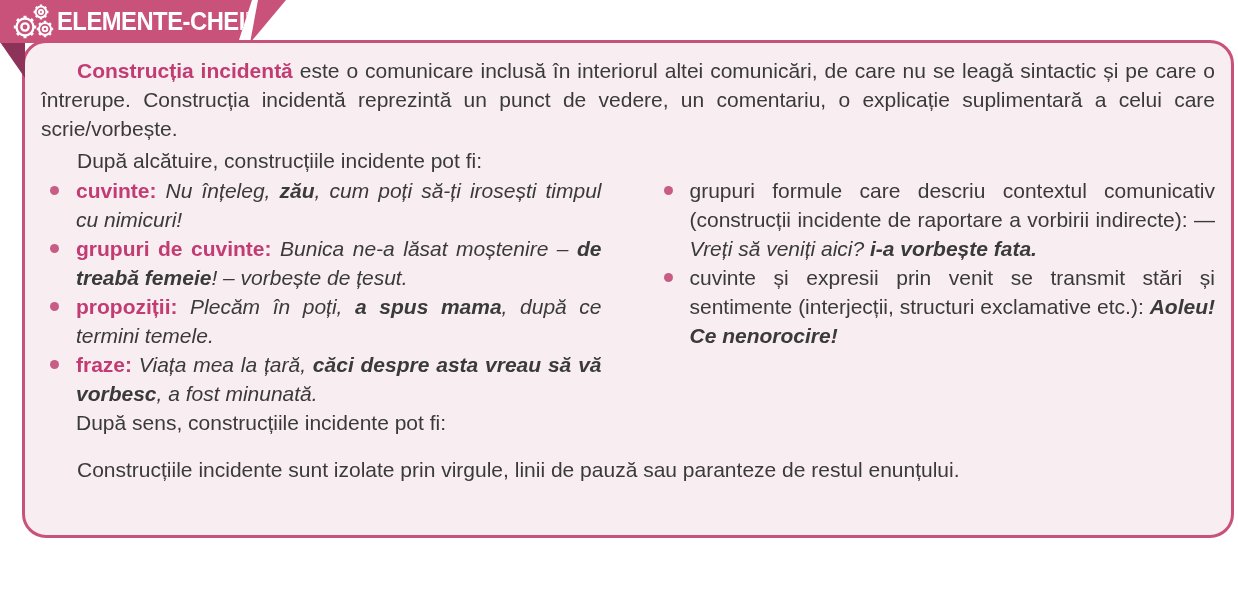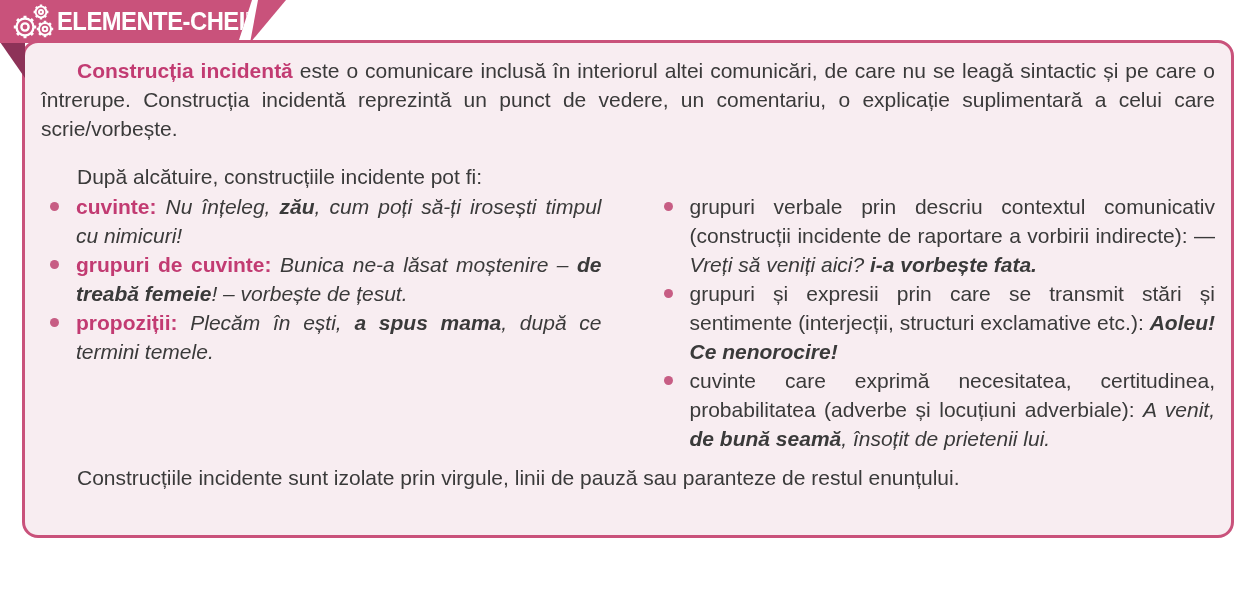--- a/index.html
+++ b/index.html
@@ -13,21 +13,21 @@
   }
   *{margin:0;padding:0;box-sizing:border-box;}
   html,body{width:1238px;height:600px;background:#ffffff;overflow:hidden;}
   body{position:relative;font-family:"Liberation Sans",sans-serif;color:var(--text-dark);}
 
   
   .box{
     position:absolute;left:22px;top:40px;width:1212px;height:498px;
     background:var(--bg-light);
     border:3px solid var(--border-pink);
-    border-radius:16px;
+    border-radius:24px;
   }
   .box-content{
     padding:13px 16px 6px 16px;
     font-size:21px;line-height:29px;
   }
 
   
   .banner-wrap{position:absolute;left:0;top:0;width:300px;height:80px;z-index:5;}
   .banner{
     position:absolute;left:0;top:0;width:252px;height:43px;
@@ -46,56 +46,57 @@
     clip-path:polygon(0 0,25px 0,25px 36px);
   }
   .banner-icon{width:46px;height:38px;margin-left:8px;flex:0 0 auto;}
   .banner-label{
     color:#ffffff;font-weight:bold;font-size:25px;letter-spacing:-0.5px;
     margin-left:3px;white-space:nowrap;transform:scaleX(0.95);transform-origin:left center;
   }
 
   
   .intro{ text-align:justify; text-indent:36px; }
-  .structure-heading{ padding-left:36px; margin-top:19px; }
+  .structure-heading{ padding-left:36px; margin-top:3px; }
   .columns{ display:flex; gap:53px; margin-top:1px; }
   .col{ flex:1 1 0; min-width:0; }
 
   .bullet-item{ position:relative; padding-left:35px; text-align:justify; }
   .bullet-item .dot{
     position:absolute;left:9px;top:10px;width:9px;height:9px;border-radius:50%;
     background:var(--bullet-pink);
   }
   .col-heading{ padding-left:35px; }
 
-  .closing{ text-indent:36px; margin-top:10px; }
+  .closing{ text-indent:36px; margin-top:18px; }
 
   
   .seg-kw{ color:var(--keyword-pink); font-weight:bold; }
   .seg-n{}
   .seg-i{ font-style:italic; }
   .seg-bi{ font-style:italic; font-weight:bold; }
 </style>
 </head>
 <body>
 
 <div class="box">
   <div class="box-content">
     <p class="intro"><span class="seg-kw">Construcția incidentă</span><span class="seg-n"> este o comunicare inclusă în interiorul altei comunicări, de care nu se leagă sintactic și pe care o întrerupe. Construcția incidentă reprezintă un punct de vedere, un comentariu, o explicație suplimentară a celui care scrie/vorbește.</span></p>
     <p class="structure-heading">După alcătuire, construcțiile incidente pot fi:</p>
     <div class="columns">
       <div class="col">
           <div class="bullet-item"><span class="dot"></span><span><span class="seg-kw">cuvinte: </span><span class="seg-i">Nu înțeleg, </span><span class="seg-bi">zău</span><span class="seg-i">, cum poți să-ți irosești timpul cu nimicuri!</span></span></div>
           <div class="bullet-item"><span class="dot"></span><span><span class="seg-kw">grupuri de cuvinte: </span><span class="seg-i">Bunica ne-a lăsat moștenire – </span><span class="seg-bi">de treabă femeie</span><span class="seg-i">! – vorbește de țesut.</span></span></div>
-          <div class="bullet-item"><span class="dot"></span><span><span class="seg-kw">propoziții: </span><span class="seg-i">Plecăm în ești, </span><span class="seg-bi">a spus mama</span><span class="seg-i">, după ce termini temele.</span></span></div>
+          <div class="bullet-item"><span class="dot"></span><span><span class="seg-kw">propoziții: </span><span class="seg-i">Plecăm în poți, </span><span class="seg-bi">a spus mama</span><span class="seg-i">, după ce termini temele.</span></span></div>
+          <div class="bullet-item"><span class="dot"></span><span><span class="seg-kw">fraze: </span><span class="seg-i">Viața mea la țară, </span><span class="seg-bi">căci despre asta vreau să vă vorbesc</span><span class="seg-i">, a fost minunată.</span></span></div>
+          <div class="col-heading"><span class="seg-n">După sens, construcțiile incidente pot fi:</span></div>
         </div>
       <div class="col">
-          <div class="bullet-item"><span class="dot"></span><span><span class="seg-n">grupuri verbale prin descriu contextul comunicativ (construcții incidente de raportare a vorbirii indirecte): — </span><span class="seg-i">Vreți să veniți aici? </span><span class="seg-bi">i-a vorbește fata.</span></span></div>
-          <div class="bullet-item"><span class="dot"></span><span><span class="seg-n">grupuri și expresii prin care se transmit stări și sentimente (interjecții, structuri exclamative etc.): </span><span class="seg-bi">Aoleu! Ce nenorocire!</span></span></div>
-          <div class="bullet-item"><span class="dot"></span><span><span class="seg-n">cuvinte care exprimă necesitatea, certitudinea, probabilitatea (adverbe și locuțiuni adverbiale): </span><span class="seg-i">A venit, </span><span class="seg-bi">de bună seamă</span><span class="seg-i">, însoțit de prietenii lui.</span></span></div>
+          <div class="bullet-item"><span class="dot"></span><span><span class="seg-n">grupuri formule care descriu contextul comunicativ (construcții incidente de raportare a vorbirii indirecte): — </span><span class="seg-i">Vreți să veniți aici? </span><span class="seg-bi">i-a vorbește fata.</span></span></div>
+          <div class="bullet-item"><span class="dot"></span><span><span class="seg-n">cuvinte și expresii prin venit se transmit stări și sentimente (interjecții, structuri exclamative etc.): </span><span class="seg-bi">Aoleu! Ce nenorocire!</span></span></div>
         </div>
     </div>
     <p class="closing">Construcțiile incidente sunt izolate prin virgule, linii de pauză sau paranteze de restul enunțului.</p>
   </div>
 </div>
 
 <div class="banner-wrap">
   <div class="banner-fold"></div>
   <div class="banner">
     <svg class="banner-icon" viewBox="0 0 46 38" fill="none" stroke="#ffffff">

